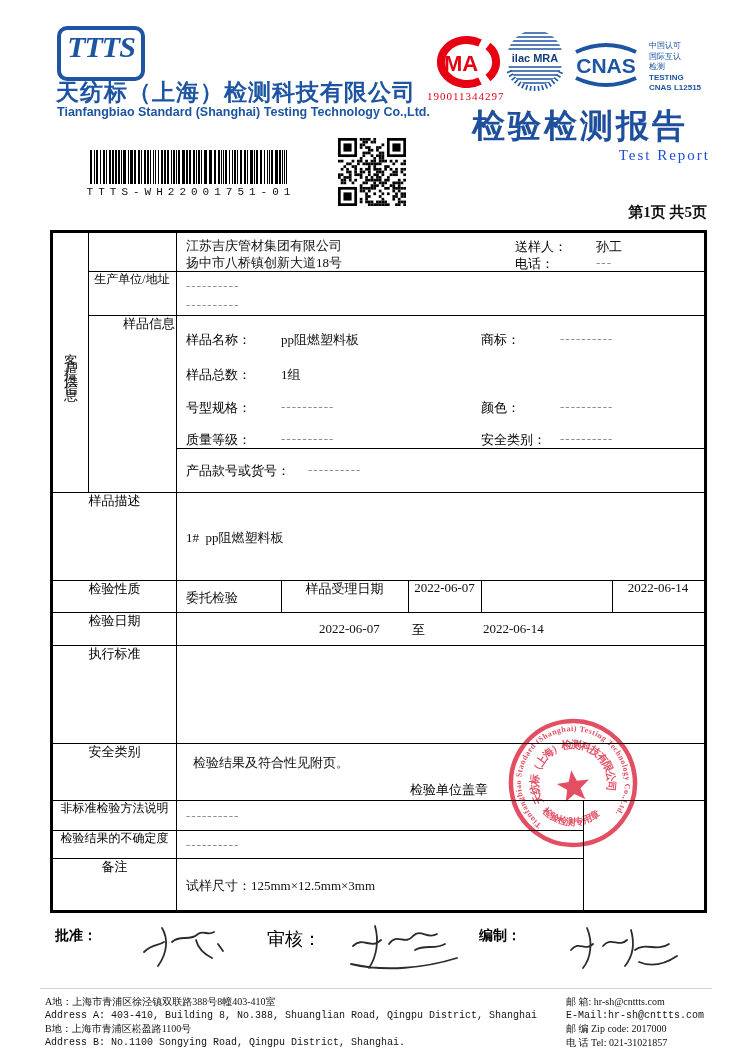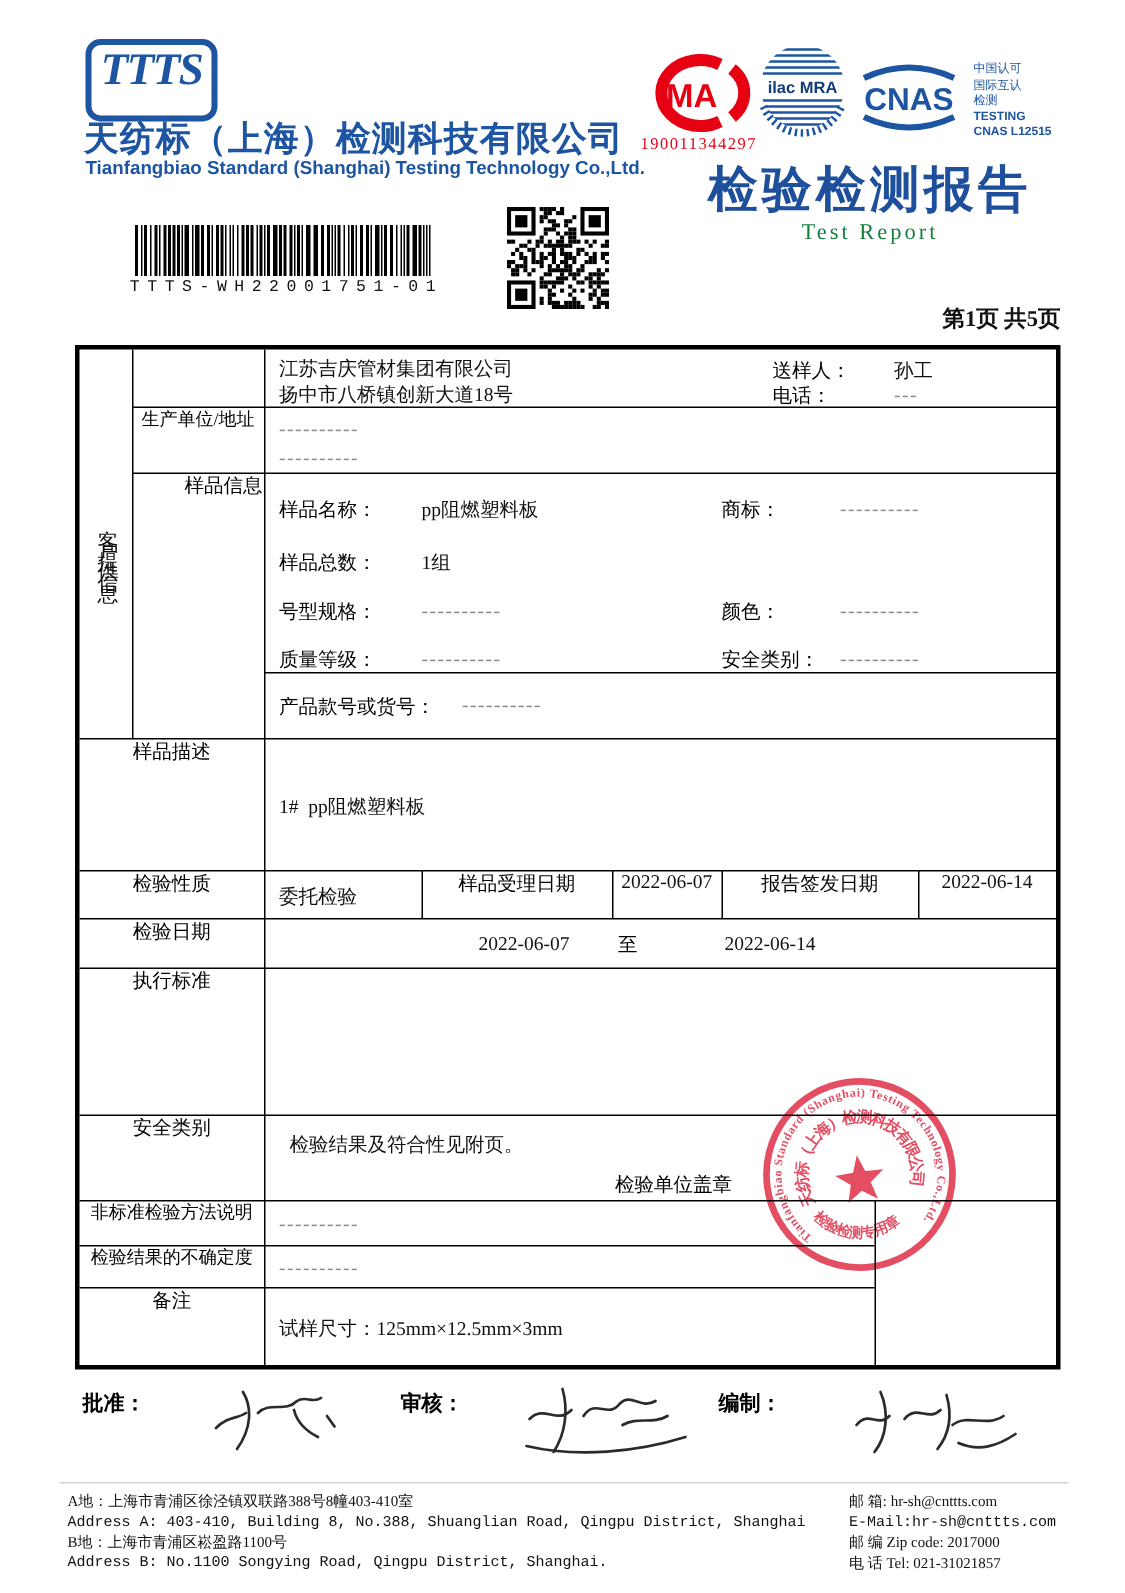--- a/index.html
+++ b/index.html
@@ -70,21 +70,21 @@
 </svg>
 <div class="abs blue" style="left:649px;top:41px;font-size:8px;line-height:10.5px">
   <div>中国认可</div>
   <div>国际互认</div>
   <div>检测</div>
   <div class="sans" style="font-weight:bold">TESTING</div>
   <div class="sans" style="font-weight:bold">CNAS L12515</div>
 </div>
 
 <div class="abs" style="left:450px;top:104px;width:260px;text-align:center;font-size:33px;font-weight:bold;letter-spacing:3px;color:#1e4f9c">检验检测报告</div>
-<div class="abs" style="left:450px;top:147px;width:260px;text-align:center;font-size:15px;letter-spacing:2px;color:#15803d">Test Report</div>
+<div class="abs" style="left:450px;top:147px;width:260px;text-align:right;font-size:15px;letter-spacing:2px;color:#1d4ed8">Test Report</div>
 
 <svg id="barcode-svg" class="abs" style="left:88px;top:150px" width="206" height="34" viewBox="0 0 206 34">
     <rect x="2" y="0" width="2" height="34" fill="#000"></rect>
     <rect x="6" y="0" width="1" height="34" fill="#000"></rect>
     <rect x="8" y="0" width="2" height="34" fill="#000"></rect>
     <rect x="12" y="0" width="1" height="34" fill="#000"></rect>
     <rect x="15" y="0" width="2" height="34" fill="#000"></rect>
     <rect x="18" y="0" width="1" height="34" fill="#000"></rect>
     <rect x="21" y="0" width="2" height="34" fill="#000"></rect>
     <rect x="24" y="0" width="2" height="34" fill="#000"></rect>
@@ -427,21 +427,20 @@
   <div class="abs lbl" style="left:133px;top:229px">产品款号或货号：</div>
   <div class="abs dash" style="left:255px;top:229px">----------</div>
 
   <div class="abs cc lbl" style="left:0;top:259px;width:123px;height:88px">样品描述</div>
   <div class="abs val" style="left:133px;top:296px">1#  pp阻燃塑料板</div>
 
   <div class="abs cc lbl" style="left:0;top:347px;width:123px;height:32px">检验性质</div>
   <div class="abs val" style="left:133px;top:356px">委托检验</div>
   <div class="abs cc lbl" style="left:228px;top:347px;width:127px;height:32px">样品受理日期</div>
   <div class="abs cc val" style="left:355px;top:347px;width:73px;height:32px">2022-06-07</div>
-  <div class="abs cc lbl" style="left:428px;top:347px;width:131px;height:32px">报告签发日期</div>
   <div class="abs cc val" style="left:559px;top:347px;width:92px;height:32px">2022-06-14</div>
 
   <div class="abs cc lbl" style="left:0;top:379px;width:123px;height:33px">检验日期</div>
   <div class="abs val" style="left:266px;top:388px">2022-06-07</div>
   <div class="abs lbl" style="left:359px;top:388px">至</div>
   <div class="abs val" style="left:430px;top:388px">2022-06-14</div>
 
   <div class="abs cc lbl" style="left:0;top:412px;width:123px;height:98px">执行标准</div>
 
   <div class="abs cc lbl" style="left:0;top:510px;width:123px;height:57px">安全类别</div>
@@ -474,21 +473,21 @@
   <text font-size="9.5" fill="#e03a52" font-weight="bold">
     <textPath href="#botPath" textLength="64">检验检测专用章</textPath>
   </text>
   <path fill="#e03a52" d="M83,70 L87.1,81.3 L99.2,81.75 L89.7,89.2 L93,100.75 L83,94 L73,100.75 L76.3,89.2 L66.8,81.75 L78.9,81.3 Z"></path>
 </svg>
 
 <div class="abs lbl" style="left:55px;top:927px;font-weight:bold;font-size:14px">批准：</div>
 <svg class="abs sig" style="left:138px;top:916px" width="100" height="56" viewBox="0 0 100 56">
   <path d="M6,36 C14,28 20,30 26,26 M24,12 C30,22 30,36 20,50 M34,26 C42,18 52,26 60,18 C66,14 70,20 76,16 M58,24 C60,32 66,38 74,42 M80,28 l5,7"></path>
 </svg>
-<div class="abs lbl" style="left:267px;top:927px;font-weight:bold;font-size:14px">审核：</div>
+<div class="abs lbl" style="left:267px;top:927px;font-weight:normal;font-size:18px">审核：</div>
 <svg class="abs sig" style="left:345px;top:916px" width="120" height="58" viewBox="0 0 120 58">
   <path d="M8,30 C18,20 26,34 36,24 M30,10 C34,24 32,40 24,52 M44,28 C52,16 60,30 68,20 C76,12 82,24 92,18 M70,34 C80,28 90,34 100,28 M6,48 C40,56 80,52 112,42"></path>
 </svg>
 <div class="abs lbl" style="left:479px;top:927px;font-weight:bold;font-size:14px">编制：</div>
 <svg class="abs sig" style="left:565px;top:916px" width="125" height="58" viewBox="0 0 125 58">
   <path d="M6,34 C14,24 20,36 28,28 M22,12 C28,26 26,42 18,52 M38,30 C46,20 54,32 62,24 M66,14 C70,28 68,40 60,50 M70,34 C80,26 92,36 104,28 M74,46 C88,52 100,48 112,40"></path>
 </svg>
 
 <i class="line" style="left:40px;top:988px;width:672px;height:1px;background:#d4d4d4"></i>
 <div class="abs" style="left:45px;top:995px">

